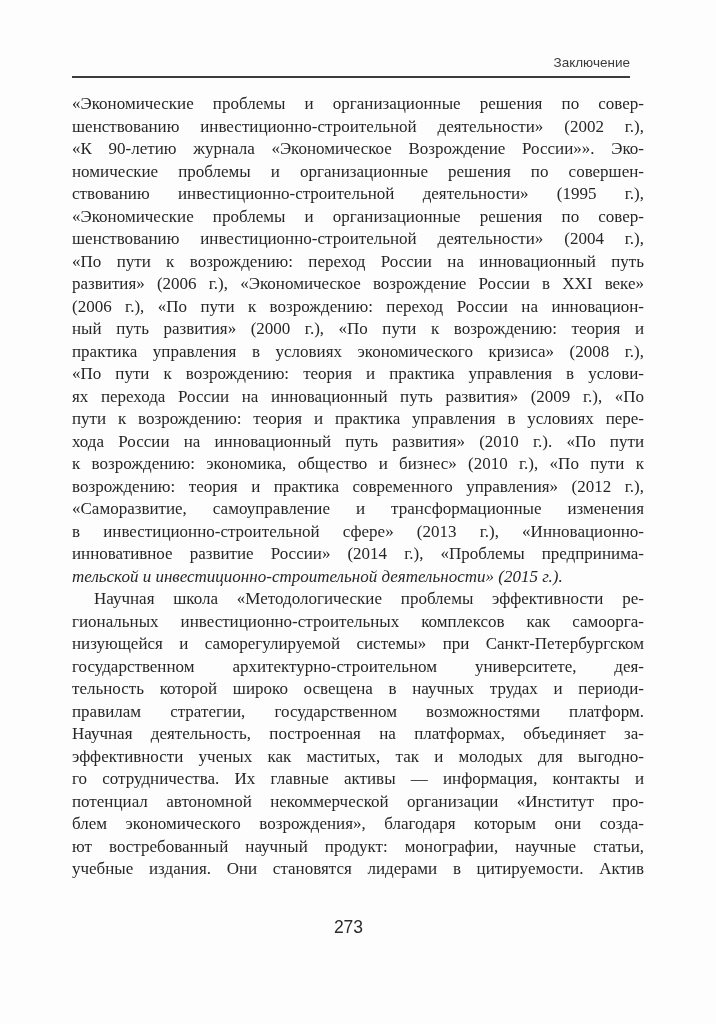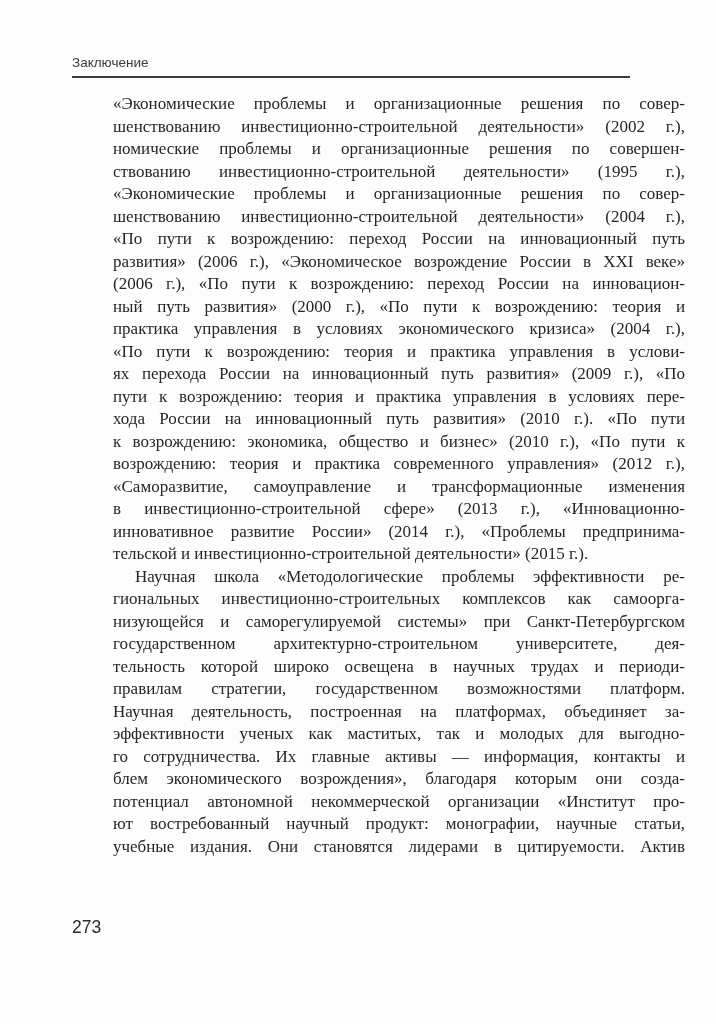--- a/index.html
+++ b/index.html
@@ -15,87 +15,88 @@
     background: #fdfdfd;
     font-family: "Liberation Serif", "DejaVu Serif", serif;
     color: #262626;
     overflow: hidden;
   }
   .running-header {
     position: absolute;
     top: 55px;
     left: 72px;
     width: 558px;
-    text-align: left;
+    text-align: right;
     font-family: "Liberation Sans", "DejaVu Sans", sans-serif;
     font-size: 13.5px;
     line-height: 16px;
     color: #3a3a3a;
     padding-bottom: 5px;
     border-bottom: 2px solid #3c3c3c;
   }
   .body-text {
     position: absolute;
     top: 93px;
     left: 72px;
     width: 572px;
-    margin-left: 41px;
   }
   .paragraph {
     margin: 0;
     padding: 0;
   }
   .tline {
     font-size: 17px;
     line-height: 22.5px;
     text-align: justify;
     text-align-last: justify;
     white-space: nowrap;
     overflow: visible;
     color: #262626;
   }
   .tline.noj {
     text-align: center;
     text-align-last: left;
+    font-style: italic;
   }
   .paragraph.indented .tline:first-child {
     padding-left: 22px;
     font-family: Liberation Serif, serif;
   }
   .page-number {
     position: absolute;
     top: 917px;
     left: 72px;
     width: 553px;
-    text-align: left;
+    text-align: center;
     font-family: "Liberation Sans", "DejaVu Sans", sans-serif;
     font-size: 17.5px;
     color: #2b2b2b;
   }
 </style>
 </head>
 <body>
 
 <div class="page">
 
   <div class="running-header">Заключение</div>
 
   <div class="body-text">
       <div class="paragraph">
         <div class="tline">«Экономические проблемы и организационные решения по совер-</div>
         <div class="tline">шенствованию инвестиционно-строительной деятельности» (2002 г.),</div>
+        <div class="tline">«К 90-летию журнала «Экономическое Возрождение России»». Эко-</div>
         <div class="tline">номические проблемы и организационные решения по совершен-</div>
         <div class="tline">ствованию инвестиционно-строительной деятельности» (1995 г.),</div>
         <div class="tline">«Экономические проблемы и организационные решения по совер-</div>
         <div class="tline">шенствованию инвестиционно-строительной деятельности» (2004 г.),</div>
         <div class="tline">«По пути к возрождению: переход России на инновационный путь</div>
         <div class="tline">развития» (2006 г.), «Экономическое возрождение России в XXI веке»</div>
         <div class="tline">(2006 г.), «По пути к возрождению: переход России на инновацион-</div>
         <div class="tline">ный путь развития» (2000 г.), «По пути к возрождению: теория и</div>
-        <div class="tline">практика управления в условиях экономического кризиса» (2004 г.),</div>
+        <div class="tline">практика управления в условиях экономического кризиса» (2008 г.),</div>
         <div class="tline">«По пути к возрождению: теория и практика управления в услови-</div>
         <div class="tline">ях перехода России на инновационный путь развития» (2009 г.), «По</div>
         <div class="tline">пути к возрождению: теория и практика управления в условиях пере-</div>
         <div class="tline">хода России на инновационный путь развития» (2010 г.). «По пути</div>
         <div class="tline">к возрождению: экономика, общество и бизнес» (2010 г.), «По пути к</div>
         <div class="tline">возрождению: теория и практика современного управления» (2012 г.),</div>
         <div class="tline">«Саморазвитие, самоуправление и трансформационные изменения</div>
         <div class="tline">в инвестиционно-строительной сфере» (2013 г.), «Инновационно-</div>
         <div class="tline">инновативное развитие России» (2014 г.), «Проблемы предпринима-</div>
         <div class="tline noj">тельской и инвестиционно-строительной деятельности» (2015 г.).</div>
@@ -103,22 +104,22 @@
       <div class="paragraph indented">
         <div class="tline">Научная школа «Методологические проблемы эффективности ре-</div>
         <div class="tline">гиональных инвестиционно-строительных комплексов как самоорга-</div>
         <div class="tline">низующейся и саморегулируемой системы» при Санкт-Петербургском</div>
         <div class="tline">государственном архитектурно-строительном университете, дея-</div>
         <div class="tline">тельность которой широко освещена в научных трудах и периоди-</div>
         <div class="tline">правилам стратегии, государственном возможностями платформ.</div>
         <div class="tline">Научная деятельность, построенная на платформах, объединяет за-</div>
         <div class="tline">эффективности ученых как маститых, так и молодых для выгодно-</div>
         <div class="tline">го сотрудничества. Их главные активы — информация, контакты и</div>
+        <div class="tline">потенциал автономной некоммерческой организации «Институт про-</div>
         <div class="tline">блем экономического возрождения», благодаря которым они созда-</div>
-        <div class="tline">потенциал автономной некоммерческой организации «Институт про-</div>
         <div class="tline">ют востребованный научный продукт: монографии, научные статьи,</div>
         <div class="tline">учебные издания. Они становятся лидерами в цитируемости. Актив</div>
       </div>
     </div>
 
   <div class="page-number">273</div>
 
 </div>
 
 </body></html>

